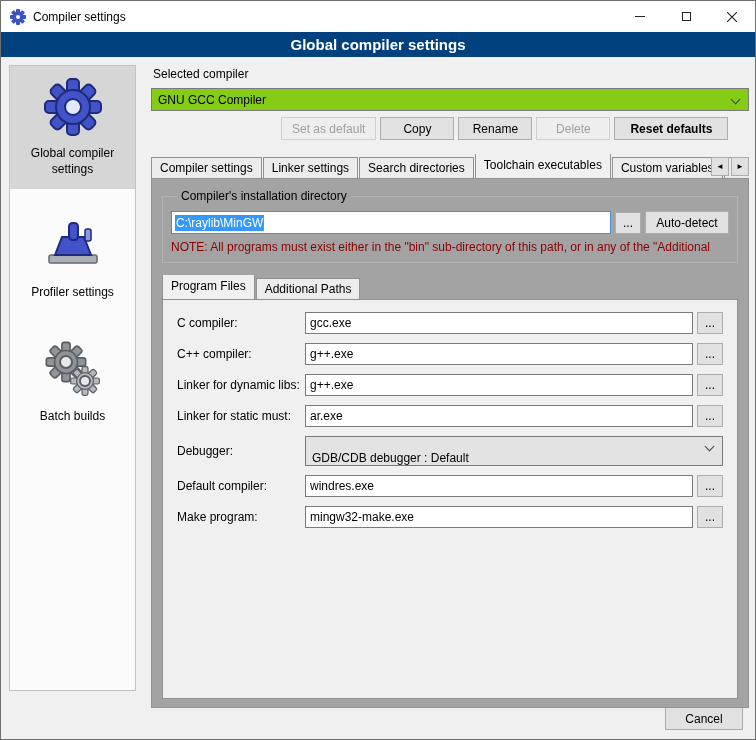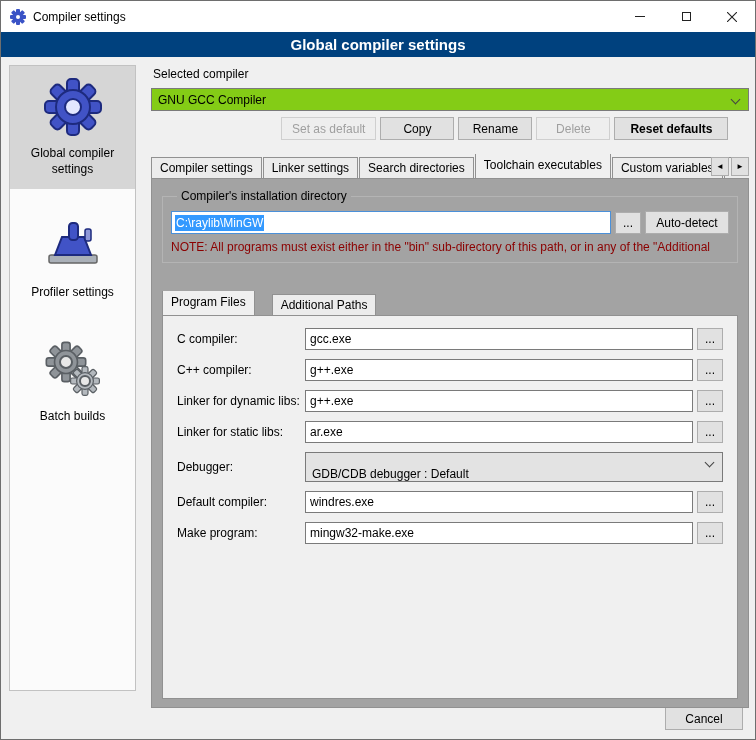--- a/index.html
+++ b/index.html
@@ -59,21 +59,21 @@
   
   .panel { border: 1px solid #919191; background: #a3a3a3; height: 530px; padding: 10px 10px 8px; position: relative; z-index: 1; display: flex; flex-direction: column; }
 
   .group { border: 1px solid #b4b4b4; padding: 8px 8px 8px; }
   .group legend { padding: 0 4px; margin-left: 6px; font-size: 12px; }
   .dir-row { display: flex; align-items: center; }
   .text-input { flex: 1; height: 23px; background: #fff; border: 1px solid #4a90d9; display: flex; align-items: center; padding: 0 3px; overflow: hidden; white-space: nowrap; cursor: text; }
   .selection { background: #3399ff; color: #fff; padding: 1px 1px; }
   .note { margin-top: 6px; color: #8b0000; white-space: nowrap; overflow: hidden; }
 
-  .subtabs { margin-top: 28px; padding-right: 0; gap: 16px; }
+  .subtabs { margin-top: 12px; padding-right: 0; }
   .subpanel { border: 1px solid #919191; background: #f0f0f0; flex: 1; padding: 12px 14px 0; position: relative; z-index: 1; }
 
   .frow { display: flex; align-items: center; margin-bottom: 9px; }
   .frow label { width: 128px; flex-shrink: 0; }
   .field { flex: 1; height: 22px; border: 1px solid #7a7a7a; background: #fff; padding: 0 4px; font-family: "Liberation Sans", sans-serif; font-size: 12px; }
 
   
   .footer { position: absolute; right: 12px; bottom: 9px; display: flex; gap: 26px; }
   .btn.ok { min-width: 72px; }
   .btn.cancel { min-width: 78px; margin-top: 24px; }
@@ -225,21 +225,21 @@
           <label>C++ compiler:</label>
           <input class="field" value="g++.exe" style="">
           <button class="btn browse">...</button>
         </div>
         <div class="frow">
           <label>Linker for dynamic libs:</label>
           <input class="field" value="g++.exe" style="">
           <button class="btn browse">...</button>
         </div>
         <div class="frow">
-          <label>Linker for static libs:</label>
+          <label>Linker for static must:</label>
           <input class="field" value="ar.exe" style="">
           <button class="btn browse">...</button>
         </div>
         <div class="frow">
           <label>Debugger:</label>
           <div class="combo gray">
             <span>GDB/CDB debugger : Default</span>
             <span class="chev"></span>
           </div>
         </div>

